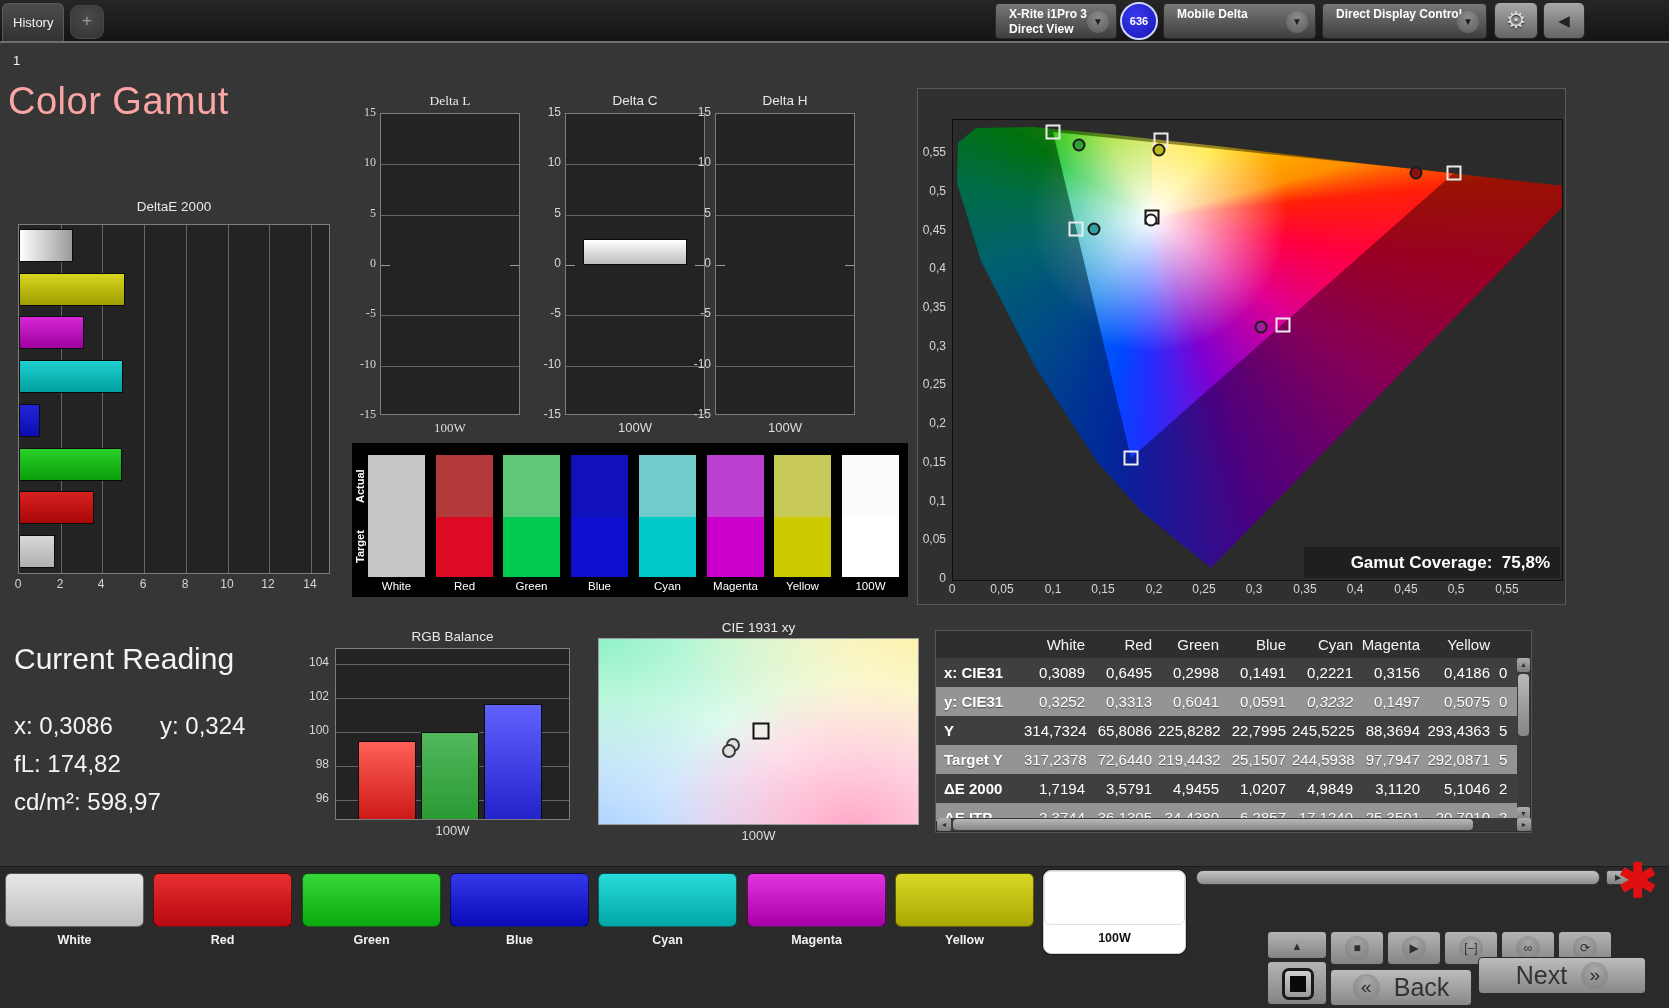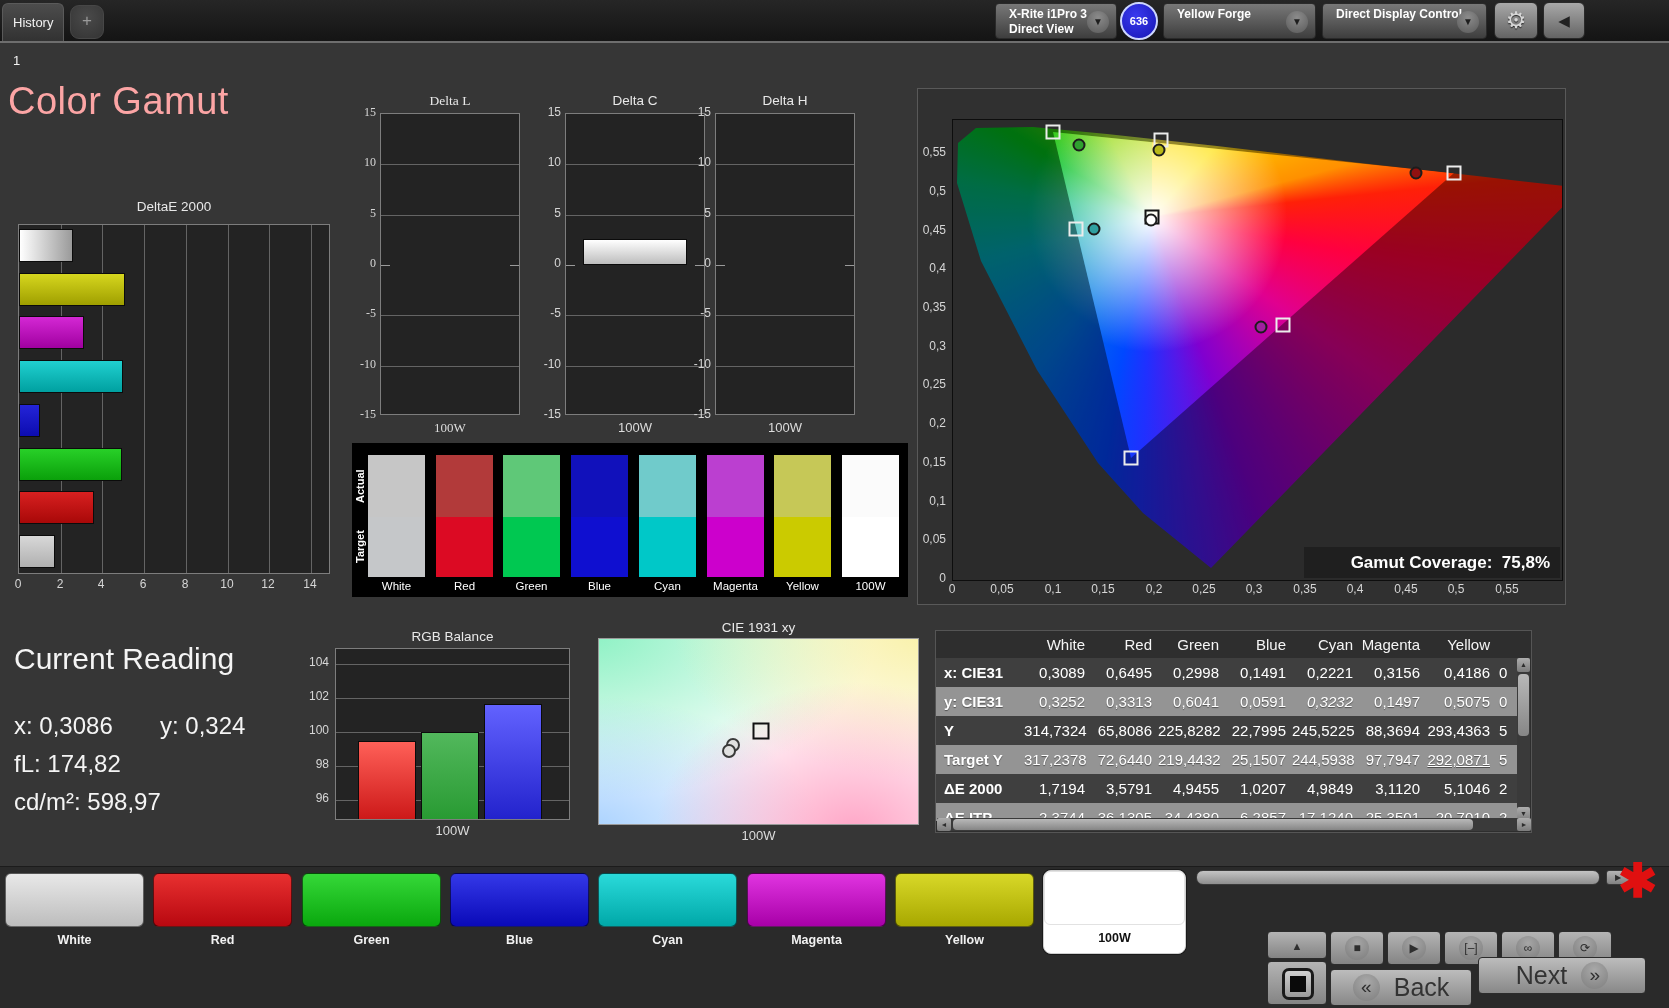--- a/index.html
+++ b/index.html
@@ -106,21 +106,21 @@
     <div class="dd" style="left:995px;width:122px;">
       <div class="stripe"></div>
       <div class="l1">X-Rite i1Pro 3</div>
       <div class="l2">Direct View</div>
       <div class="chev">▼</div>
     </div>
     <div class="badge">636</div>
 
     <div class="dd" style="left:1163px;width:153px;">
       <div class="stripe"></div>
-      <div class="l1">Yellow Forge</div>
+      <div class="l1">Mobile Delta</div>
       <div class="chev">▼</div>
     </div>
 
     <div class="dd" style="left:1322px;width:165px;">
       <div class="stripe"></div>
       <div class="l1">Direct Display Control</div>
       <div class="chev">▼</div>
     </div>
 
     <div class="sqbtn" style="left:1494px;width:44px;font-size:23px;line-height:35px;color:#d6d6d6;text-shadow:0 1px 1px #222;">⚙</div>
@@ -388,21 +388,21 @@
           <div class="tcell" style="width: 23px; text-align: left; padding-left: 3px;">5</div>
         </div>
         <div class="trow reven">
           <div class="tcell tlabel" style="width: 88px;">Target Y</div>
           <div class="tcell" style="width: 67px;">317,2378</div>
           <div class="tcell" style="width: 67px;">72,6440</div>
           <div class="tcell" style="width: 67px;">219,4432</div>
           <div class="tcell" style="width: 67px;">25,1507</div>
           <div class="tcell" style="width: 67px;">244,5938</div>
           <div class="tcell" style="width: 67px; text-align: right;">97,7947</div>
-          <div class="tcell" style="width: 70px; text-decoration: underline;">292,0871</div>
+          <div class="tcell" style="width: 70px;">292,0871</div>
           <div class="tcell" style="width: 23px; text-align: left; padding-left: 3px;">5</div>
         </div>
         <div class="trow rodd">
           <div class="tcell tlabel" style="width: 88px;">ΔE 2000</div>
           <div class="tcell" style="width: 67px;">1,7194</div>
           <div class="tcell" style="width: 67px;">3,5791</div>
           <div class="tcell" style="width: 67px;">4,9455</div>
           <div class="tcell" style="width: 67px;">1,0207</div>
           <div class="tcell" style="width: 67px;">4,9849</div>
           <div class="tcell" style="width: 67px;">3,1120</div>

